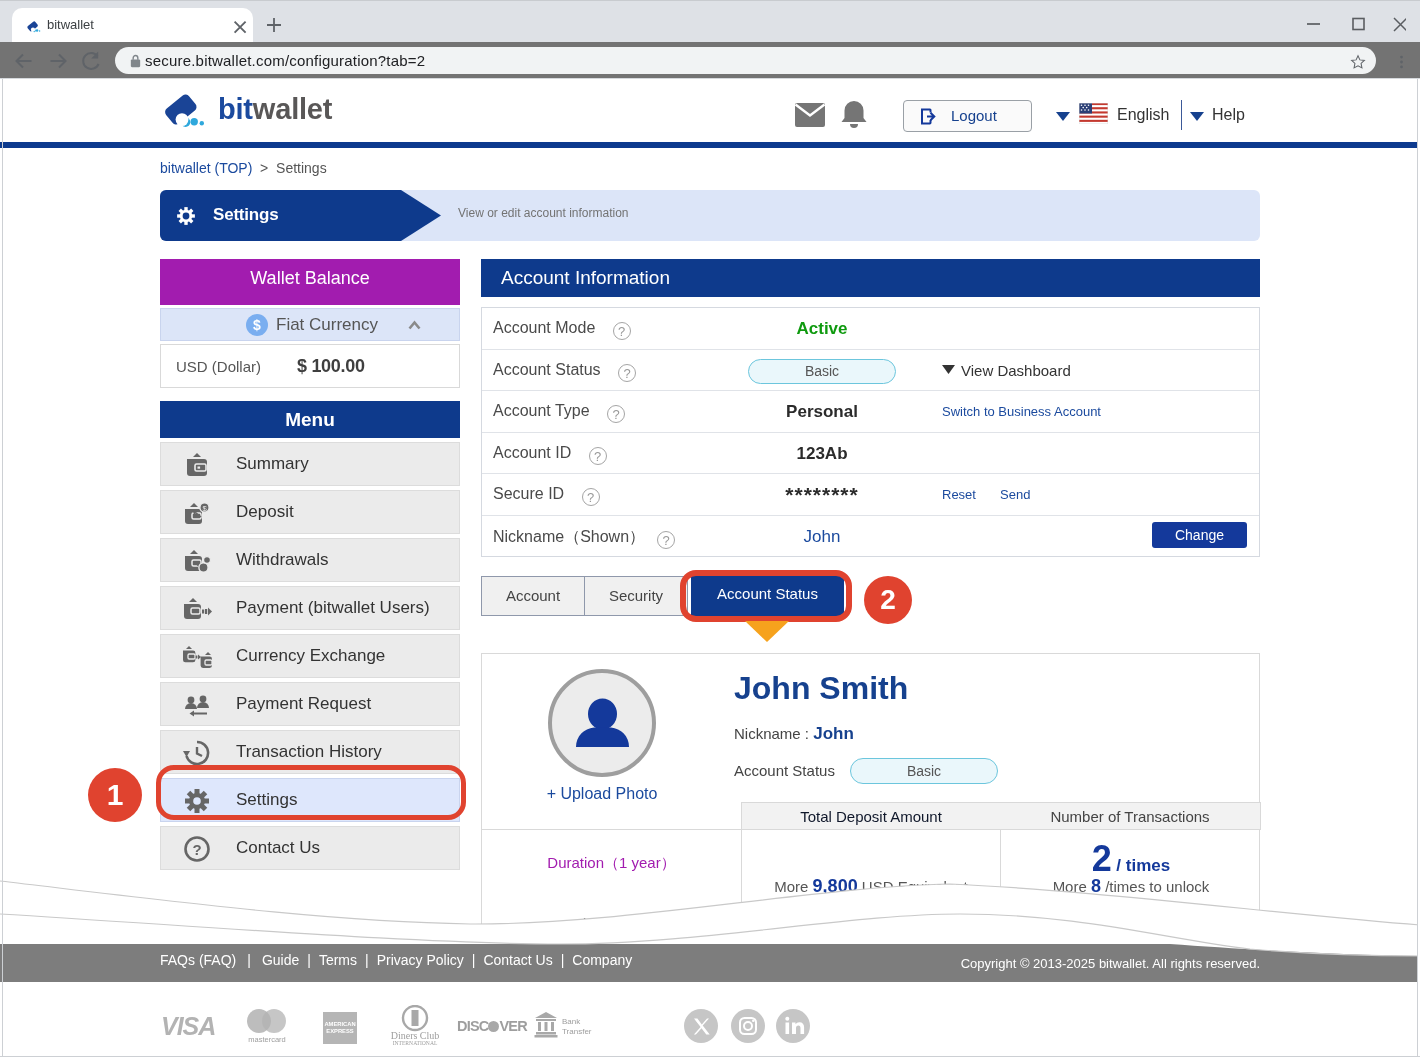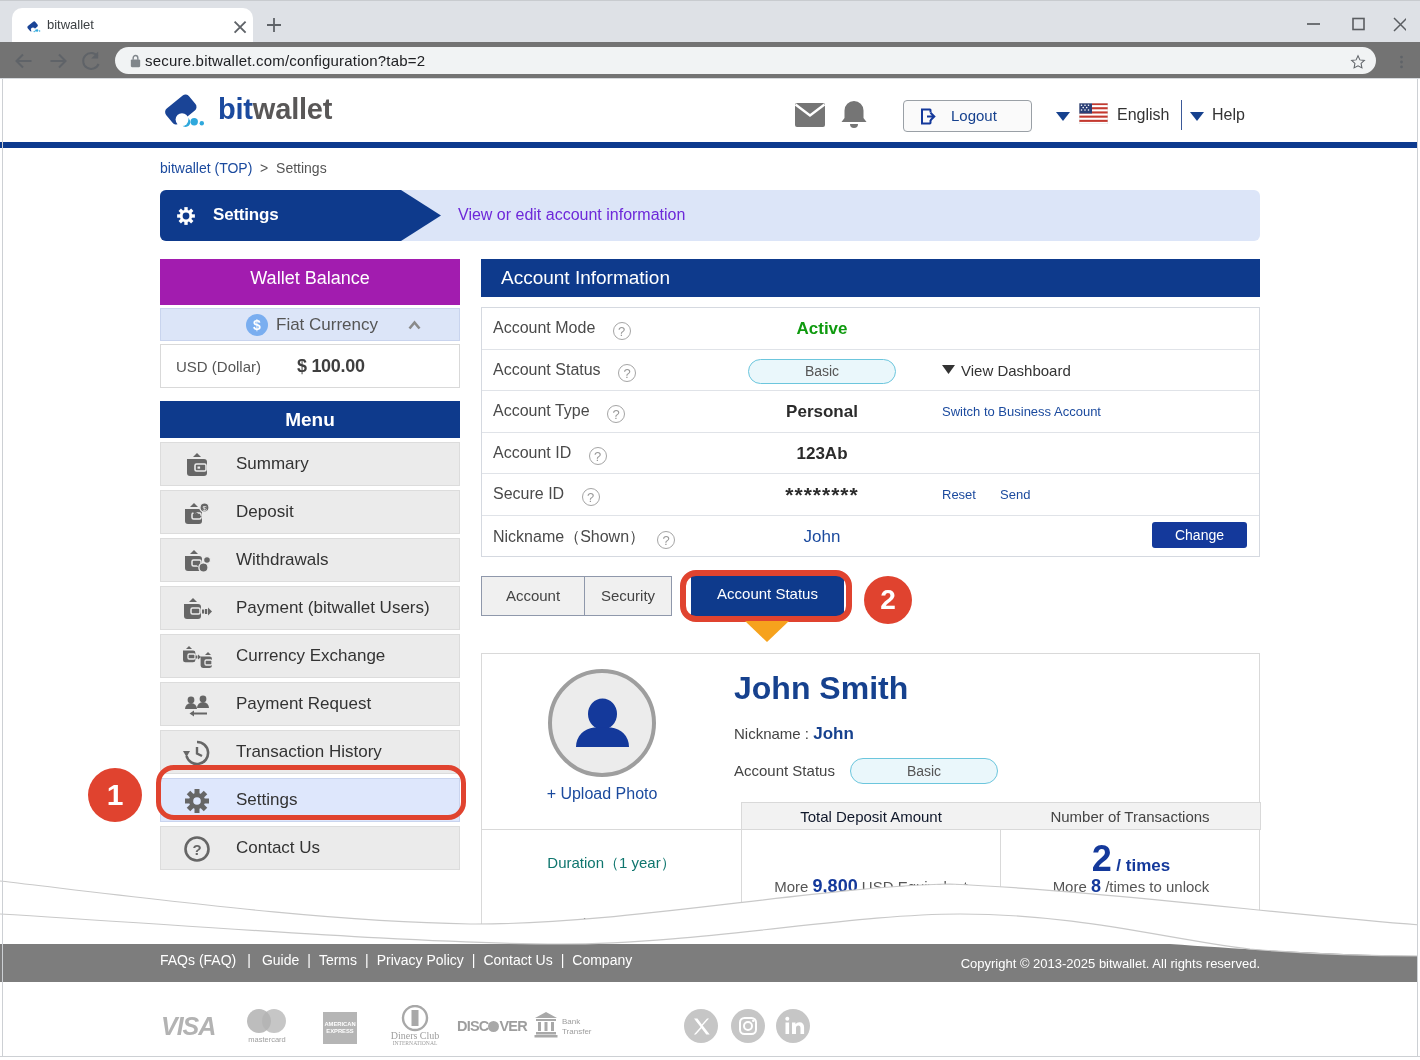--- a/index.html
+++ b/index.html
@@ -23,21 +23,21 @@
 #logoutbtn { position:absolute; left:903px; top:21px; width:129px; height:32px; border:1px solid #9aa0a6; border-radius:4px; background:#fafafa; }
 #logouttxt { position:absolute; left:951px; top:28px; font-size:15px; color:#16418e; }
 .hdrtxt { font-size:16px; color:#333; }
 #hdrdivider { position:absolute; left:1181px; top:21px; width:1px; height:30px; background:#3b5998; }
 
 #breadcrumb { position:absolute; left:160px; top:160px; font-size:14px; color:#555;text-align:center; }
 #breadcrumb a { color:#1b4a9e; text-decoration:none; }
 #banner { position:absolute; left:160px; top:190px; width:1100px; height:51px; background:#dce5f8; border-radius:6px; }
 #bannerarrow { position:absolute; left:0; top:0; width:281px; height:51px; }
 #bannertitle { position:absolute; left:53px; top:15px; font-size:17px; font-weight:bold; color:#fff; letter-spacing:-0.2px; }
-#bannerdesc { position:absolute; left:298px; top:16px; font-size:16px; color:#6d28d9; }
+#bannerdesc { position:absolute; left:298px; top:16px; font-size:12px; color:#737373; }
 
 #sidebar { position:absolute; left:160px; top:259px; width:300px; }
 #wbhdr { height:46px; background:#a21caf; color:#fff; font-size:18px; text-align:center; line-height:38px; }
 #fiatrow { margin-top:3px; height:33px; background:#dce5f8; border:1px solid #c9d4ee; position:relative; }
 #fiattxt { position:absolute; left:115px; top:6px; font-size:17px; color:#555; }
 #usdrow { margin-top:3px; height:44px; background:#fff; border:1px solid #d9d9d9; position:relative; }
 #usdlbl { position:absolute; left:15px; top:13px; font-size:15px; color:#555; }
 #usdval { position:absolute; left:136px; top:11px; font-size:18px; font-weight:bold; color:#3f3f3f; letter-spacing:-0.3px; }
 #menuhdr { margin-top:13px; height:37px; background:#0e3a8c; color:#fff; font-size:19px; font-weight:bold; text-align:center; line-height:37px; }
 .mitem { margin-top:4px; height:44px; background:#ebebeb; border:1px solid #dcdcdc; position:relative; }
@@ -345,40 +345,40 @@
         <div class="ailink" style="left:518px;">Send</div>
       </div>
     <div class="airow">
         <div class="ailbl">Nickname（Shown）<span class="help" style="margin-left:12px;">?</span></div>
         <div class="aival" style="color:#1b4a9e;font-size:17px;">John</div>
       <div style="position:absolute;left:670px;top:6px;width:95px;height:26px;background:#14399b;border-radius:3px;color:#fff;font-size:14px;text-align:center;line-height:26px;">Change</div>
       </div>
   </div>
   <div id="tabsrow">
     <div class="ptab" style="left:0px;width:104px;">Account</div>
-    <div class="ptab" style="left:103px;width:88px;">Security</div>
+    <div class="ptab" style="left:103px;width:104px;">Security</div>
     <div class="ptab" id="ptab3" style="left:210px;width:153px;top:-2px;height:43px;">Account Status</div>
   </div>
   <div id="profile">
     <div style="position:absolute;left:66px;top:15px;width:108px;height:108px;border-radius:50%;background:#ececec;border:4px solid #9e9e9e;"></div>
     <svg style="position:absolute;left:91px;top:40px" width="58" height="56" viewBox="0 0 58 56">
       <ellipse cx="29.5" cy="20" rx="14.5" ry="15.5" fill="#14399b"></ellipse>
       <path d="M3 53 C3 42 11 34.5 21 33.5 L38 33.5 C48 34.5 56 42 56 53 Z" fill="#14399b"></path>
     </svg>
     <div style="position:absolute;left:0;top:131px;width:240px;text-align:center;font-size:16px;color:#1b4a9e;">+ Upload Photo</div>
     <div style="position:absolute;left:252px;top:16px;font-size:32px;font-weight:bold;color:#16418e;">John Smith</div>
     <div style="position:absolute;left:252px;top:70px;font-size:15px;color:#444;">Nickname : <span style="font-size:17px;font-weight:bold;color:#16418e;">John</span></div>
     <div style="position:absolute;left:252px;top:108px;font-size:15px;color:#444;">Account Status</div>
     <span class="pill" style="position:absolute;left:368px;top:104px;width:148px;height:26px;text-align:center;line-height:24px;">Basic</span>
     <div style="position:absolute;left:259px;top:148px;width:260px;height:28px;background:#f2f2f2;border:1px solid #d9d9d9;font-size:15px;color:#0f172a;text-align:center;line-height:27px;">Total Deposit Amount</div>
     <div style="position:absolute;left:518px;top:148px;width:261px;height:28px;background:#f2f2f2;border:1px solid #d9d9d9;border-left:none;font-size:15px;color:#444;text-align:center;line-height:27px;">Number of Transactions</div>
     <div style="position:absolute;left:0;top:175px;width:779px;height:1px;background:#d9d9d9;"></div>
     <div style="position:absolute;left:259px;top:176px;width:1px;height:114px;background:#d9d9d9;"></div>
     <div style="position:absolute;left:518px;top:176px;width:1px;height:114px;background:#d9d9d9;"></div>
-    <div style="position:absolute;left:0;top:200px;width:259px;text-align:center;font-size:15px;color:#0f766e;">Duration（1 year）</div>
+    <div style="position:absolute;left:0;top:200px;width:259px;text-align:center;font-size:15px;color:#a21caf;">Duration（1 year）</div>
     <div style="position:absolute;left:0;top:260px;width:259px;text-align:center;font-size:15px;color:#555;">Upgrade</div>
     <div style="position:absolute;left:260px;top:222px;width:258px;text-align:center;font-size:15px;color:#555;">More <span style="font-size:18px;font-weight:bold;color:#14399b;">9,800</span> USD Equivalent</div>
     <div style="position:absolute;left:519px;top:184px;width:260px;text-align:center;color:#14399b;font-weight:bold;"><span style="font-size:36px;">2</span> <span style="font-size:17px;">/ times</span></div>
     <div style="position:absolute;left:519px;top:222px;width:260px;text-align:center;font-size:15px;color:#555;">More <span style="font-size:18px;font-weight:bold;color:#14399b;">8</span> /times to unlock</div>
   </div>
 </div>
 
 <div class="redring" style="left:156px;top:765px;width:310px;height:55px;border-radius:18px;"></div>
 <div class="redball" style="left:88px;top:768px;width:54px;height:54px;font-size:30px;line-height:54px;">1</div>
 <div class="redring" style="left:680px;top:570px;width:172px;height:52px;border-radius:16px;border-width:6px;"></div>

